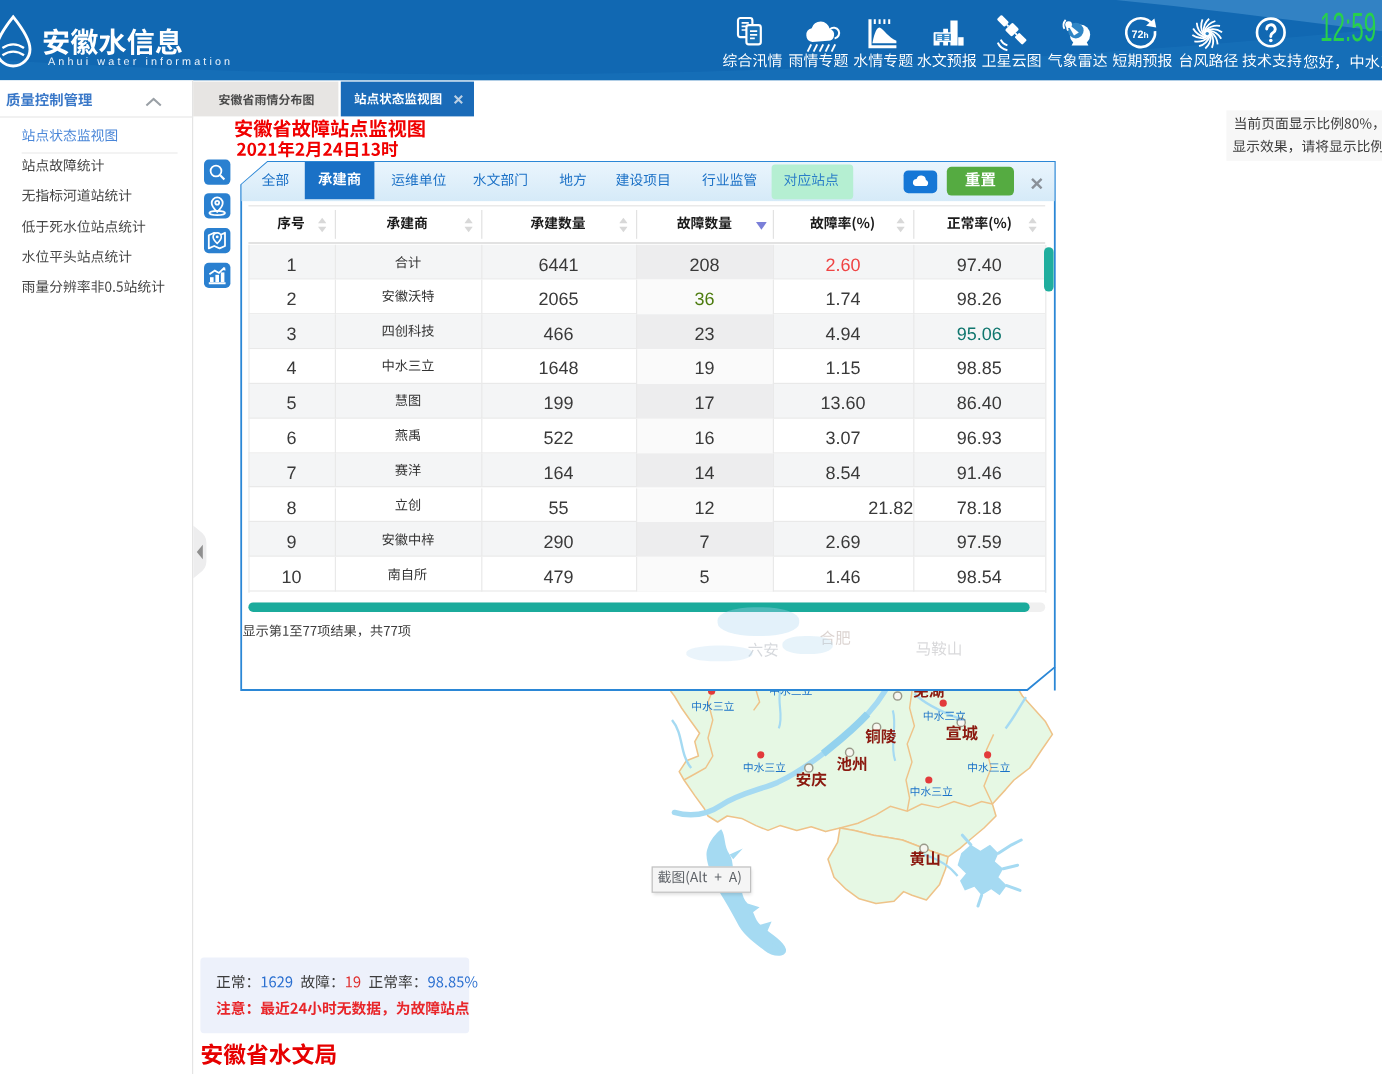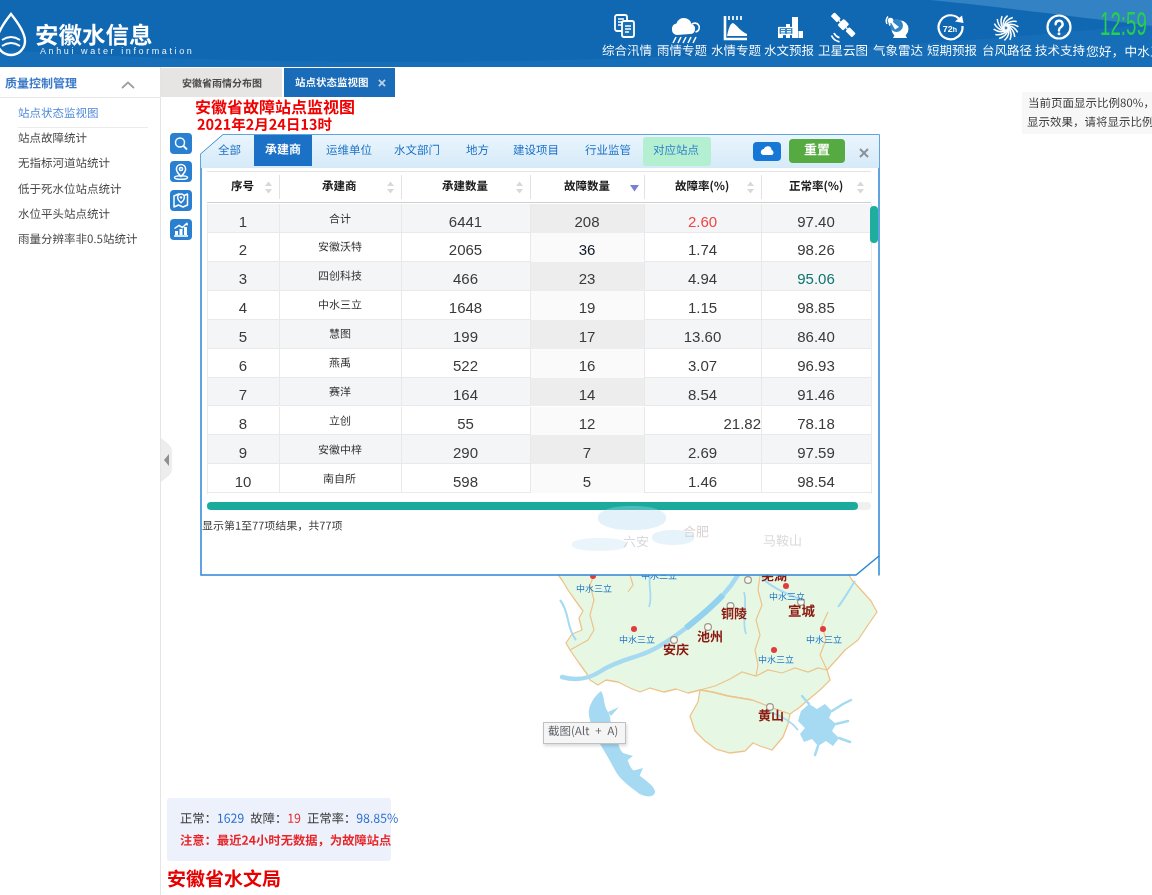--- a/index.html
+++ b/index.html
@@ -1149,21 +1149,21 @@
             <use href="#g155" x="1000"></use>
             <use href="#g156" x="2000"></use>
             <use href="#g157" x="3000"></use>
           </g>
         </g>
       </svg>
     </div>
     <div style="position:absolute;left:201px;top:98.9px;width:1px;height:28.9px;background:#e9e9e9"></div>
     <div style="position:absolute;left:201px;top:107.4px;width:129px;text-align:center;font:15px 'Liberation Sans';color:#3a3a3a">2065</div>
     <div style="position:absolute;left:330px;top:98.9px;width:1px;height:28.9px;background:#e9e9e9"></div>
-    <div style="position:absolute;left:330px;top:107.4px;width:114px;text-align:center;font:15px 'Liberation Sans';color:#0f172a">36</div>
+    <div style="position:absolute;left:330px;top:107.4px;width:114px;text-align:center;font:15px 'Liberation Sans';color:#4d7c0f">36</div>
     <div style="position:absolute;left:444px;top:98.9px;width:1px;height:28.9px;background:#e9e9e9"></div>
     <div style="position:absolute;left:444px;top:107.4px;width:117px;text-align:center;font:15px 'Liberation Sans';color:#3a3a3a">1.74</div>
     <div style="position:absolute;left:561px;top:98.9px;width:1px;height:28.9px;background:#e9e9e9"></div>
     <div style="position:absolute;left:561px;top:107.4px;width:110px;text-align:center;font:15px 'Liberation Sans';color:#3a3a3a">98.26</div>
     <div style="position:absolute;left:7px;top:127.9px;width:664px;height:28.9px;background:#f4f5f6;border-bottom:1px solid #e9e9e9"></div>
     <div style="position:absolute;left:330px;top:127.9px;width:114px;height:28.9px;background:#ededee"></div>
     <div style="position:absolute;left:7px;top:136.4px;width:72px;text-align:center;font:15px 'Liberation Sans';color:#3a3a3a">3</div>
     <div style="position:absolute;left:79px;top:127.9px;width:1px;height:28.9px;background:#e9e9e9"></div>
     <div style="position:absolute;left:118px;top:136.36px">
       <svg width="45" height="14" viewBox="0 0 45 14">
@@ -1330,21 +1330,21 @@
         <g transform="translate(0,9.7) scale(0.011000,-0.011000)">
           <g fill="#333">
             <use href="#g167" x="0"></use>
             <use href="#g168" x="1000"></use>
             <use href="#g169" x="2000"></use>
           </g>
         </g>
       </svg>
     </div>
     <div style="position:absolute;left:201px;top:330.4px;width:1px;height:28.9px;background:#e9e9e9"></div>
-    <div style="position:absolute;left:201px;top:338.9px;width:129px;text-align:center;font:15px 'Liberation Sans';color:#3a3a3a">598</div>
+    <div style="position:absolute;left:201px;top:338.9px;width:129px;text-align:center;font:15px 'Liberation Sans';color:#3a3a3a">479</div>
     <div style="position:absolute;left:330px;top:330.4px;width:1px;height:28.9px;background:#e9e9e9"></div>
     <div style="position:absolute;left:330px;top:338.9px;width:114px;text-align:center;font:15px 'Liberation Sans';color:#3a3a3a">5</div>
     <div style="position:absolute;left:444px;top:330.4px;width:1px;height:28.9px;background:#e9e9e9"></div>
     <div style="position:absolute;left:444px;top:338.9px;width:117px;text-align:center;font:15px 'Liberation Sans';color:#3a3a3a">1.46</div>
     <div style="position:absolute;left:561px;top:330.4px;width:1px;height:28.9px;background:#e9e9e9"></div>
     <div style="position:absolute;left:561px;top:338.9px;width:110px;text-align:center;font:15px 'Liberation Sans';color:#3a3a3a">98.54</div>
     <div style="position:absolute;left:7px;top:70px;width:1px;height:290px;background:#e9e9e9"></div>
     <div style="position:absolute;left:671px;top:70px;width:1px;height:290px;background:#e9e9e9"></div>
     <div style="position:absolute;left:670px;top:72px;width:8px;height:37px;background:#1fae9e;border-radius:4px"></div>
     <div style="position:absolute;left:7px;top:368px;width:664px;height:8px;background:#f0f0f0;border-radius:4px"></div>

